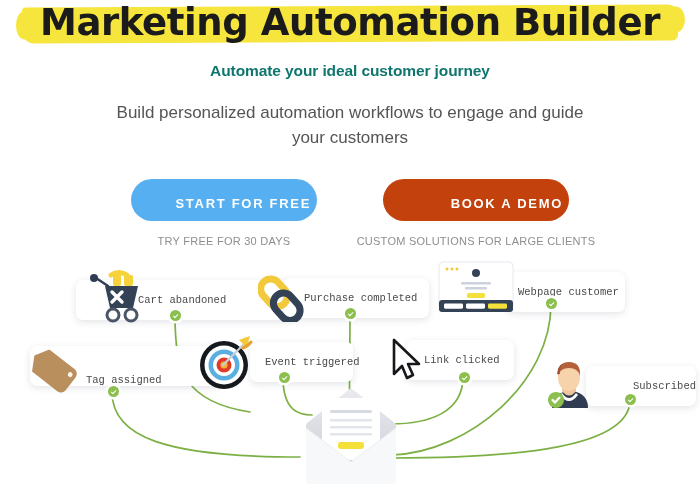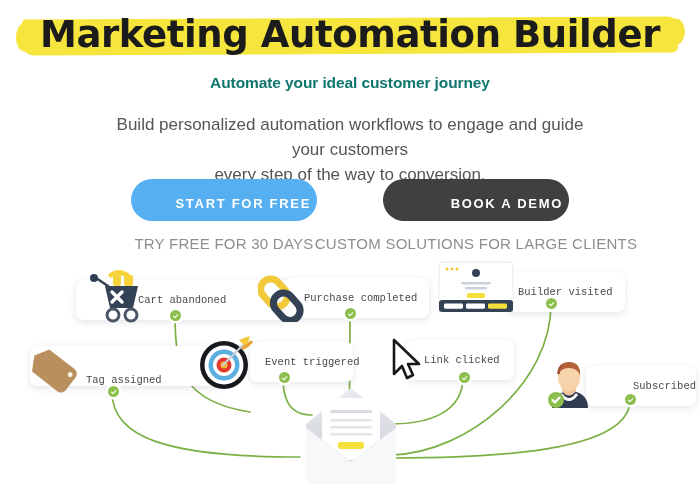--- a/index.html
+++ b/index.html
@@ -18,21 +18,20 @@
 
   
   .hero {
     position: absolute;
     top: 0; left: 0; right: 0;
     text-align: center;
   }
   .title-wrap {
     position: relative;
     display: inline-block;
-    margin-top: 12px;
   }
   .title-highlight {
     position: absolute;
     left: -14px;
     right: -14px;
     top: 6px;
     bottom: 4px;
     background: #F5E53C;
     border-radius: 4px 10px 6px 12px;
     z-index: 0;
@@ -109,24 +108,24 @@
     border: none;
     border-radius: 26px;
     color: #fff;
     font-size: 13px;
     font-weight: bold;
     letter-spacing: 1.7px;
     cursor: pointer;
     font-family: "Liberation Sans", sans-serif;
   }
   .btn-primary { background: #55AFF0; }
-  .btn-secondary { background: #404040; }
+  .btn-secondary { background: #c2410c; }
   .cta-note {
     margin-top: 14px;
-    font-size: 15px;
+    font-size: 11px;
     letter-spacing: 0.25px;
     color: #8e8e8e;
     white-space: nowrap;
   }
 
   
   .diagram {
     position: absolute;
     top: 252px;
     left: 0;
@@ -187,21 +186,20 @@
 <body>
 
 <div class="hero">
   <div class="title-wrap">
     <span class="title-highlight"></span>
     <h1 class="page-title">Marketing Automation Builder</h1>
   </div>
   <p class="subtitle">Automate your ideal customer journey</p>
   <p class="lede">
     <span>Build personalized automation workflows to engage and guide your customers</span><br>
-    <span>every step of the way to conversion.</span>
   </p>
 </div>
 
 <div class="cta-row">
   <div class="cta-col">
     <button class="btn btn-primary">START FOR FREE</button>
     <span class="cta-note">TRY FREE FOR 30 DAYS</span>
   </div>
   <div class="cta-col">
     <button class="btn btn-secondary">BOOK A DEMO</button>
@@ -260,21 +258,21 @@
           <rect x="10" y="4" width="20" height="30" rx="10" fill="none" stroke="#F3C93C" stroke-width="7"></rect>
           <rect x="10" y="23" width="20" height="30" rx="10" fill="none" stroke="#344255" stroke-width="7"></rect>
         </g>
       </svg>
     </div>
     <span class="dot" style="left:345px; top:56px;"></span>
   </div>
 
   <div class="node">
     <div class="node-card" style="left:506px; top:20px; width:107px; padding-left:12px;">
-      <span class="node-label">Builder visited</span>
+      <span class="node-label">Webpage customer</span>
     </div>
     <div class="node-icon" style="left:437px; top:8px;">
       <svg width="78" height="54" viewBox="0 0 78 54">
         <rect x="2" y="2" width="74" height="48" rx="4" fill="#ffffff" stroke="#e6e9ef" stroke-width="1"></rect>
         <circle cx="10" cy="9" r="1.5" fill="#F3C93C"></circle>
         <circle cx="15" cy="9" r="1.5" fill="#F3C93C"></circle>
         <circle cx="20" cy="9" r="1.5" fill="#F3C93C"></circle>
         <circle cx="39" cy="13" r="4" fill="#344255"></circle>
         <rect x="24" y="22" width="30" height="2.4" rx="1.2" fill="#ccd2dc"></rect>
         <rect x="28" y="27" width="22" height="2.4" rx="1.2" fill="#ccd2dc"></rect>

